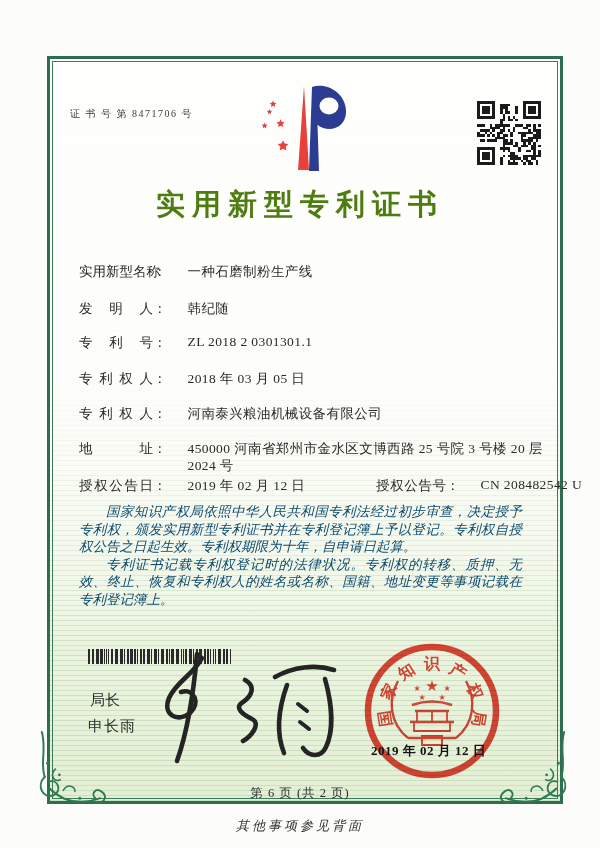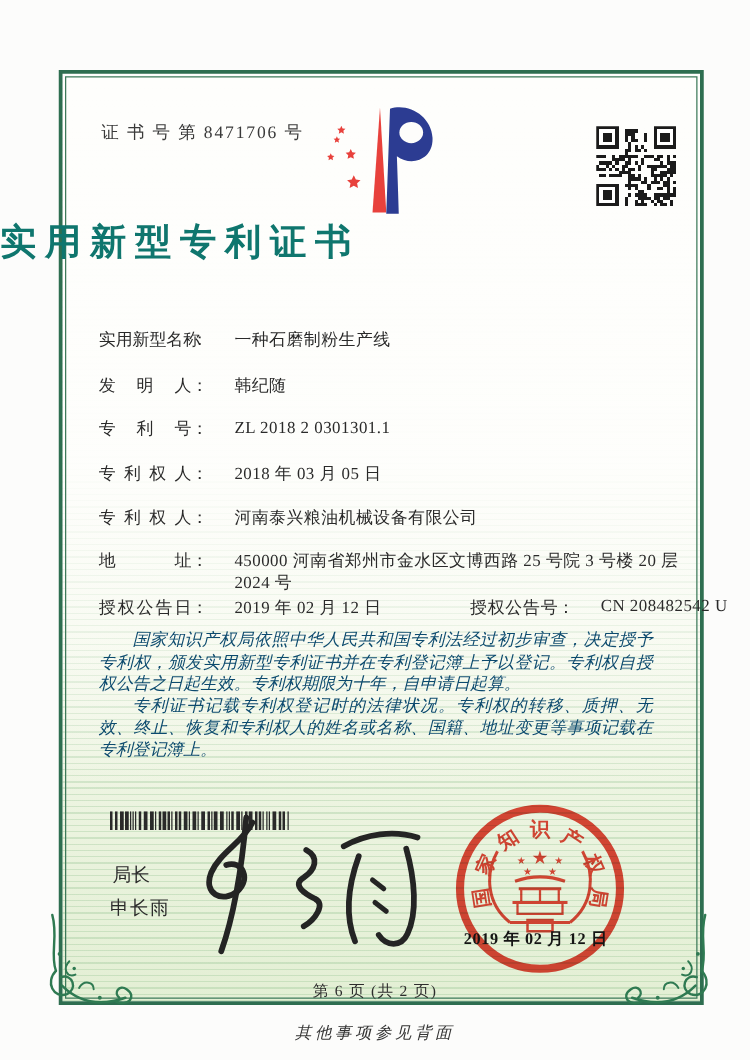--- a/index.html
+++ b/index.html
@@ -16,26 +16,26 @@
     border:3px solid #2e6e50;
     background-image:
       linear-gradient(to bottom,#fefefc 0%,rgba(254,254,252,.96) 42%,rgba(254,254,252,0) 78%),
       repeating-linear-gradient(0deg,rgba(130,185,130,.28) 0 1px,rgba(130,185,130,0) 1px 5px),
       linear-gradient(to bottom,#fcfcf8 0%,#f4f8ea 60%,#e3efd4 100%);
   }
   .frame::before{
     content:"";position:absolute;inset:2px;border:1px solid #3d7a5a;pointer-events:none;
   }
   
-  .cert-no{position:absolute;left:70px;top:97px;font-size:14px;letter-spacing:1.5px;color:#3a3a3a;margin-left:11px;}
+  .cert-no{position:absolute;left:70px;top:107px;font-size:10px;letter-spacing:1.5px;color:#3a3a3a;}
   .logo{position:absolute;left:256px;top:84px;}
   .qr{position:absolute;left:477px;top:101px;width:64px;height:64px;}
   .title{
-    position:absolute;left:0;top:174px;width:600px;
-    font-size:29px;font-weight:bold;letter-spacing:7px;color:#0f766e;
+    position:absolute;left:0;top:185px;width:600px;text-align:center;
+    font-size:29px;font-weight:bold;letter-spacing:7px;color:#4d7c0f;
   }
   
   .row{position:absolute;left:79px;font-size:13.5px;color:#2a2a2a;white-space:nowrap;}
   .lab{display:inline-block;width:74px;text-align:justify;text-align-last:justify;vertical-align:top;}
   .colon{display:inline-block;vertical-align:top;}
   .val{display:inline-block;margin-left:21px;vertical-align:top;letter-spacing:.4px;}
   .val.wrap{white-space:normal;width:366px;line-height:17px;}
   .pair2{position:absolute;left:297px;top:0;}
   
   .body-text{

